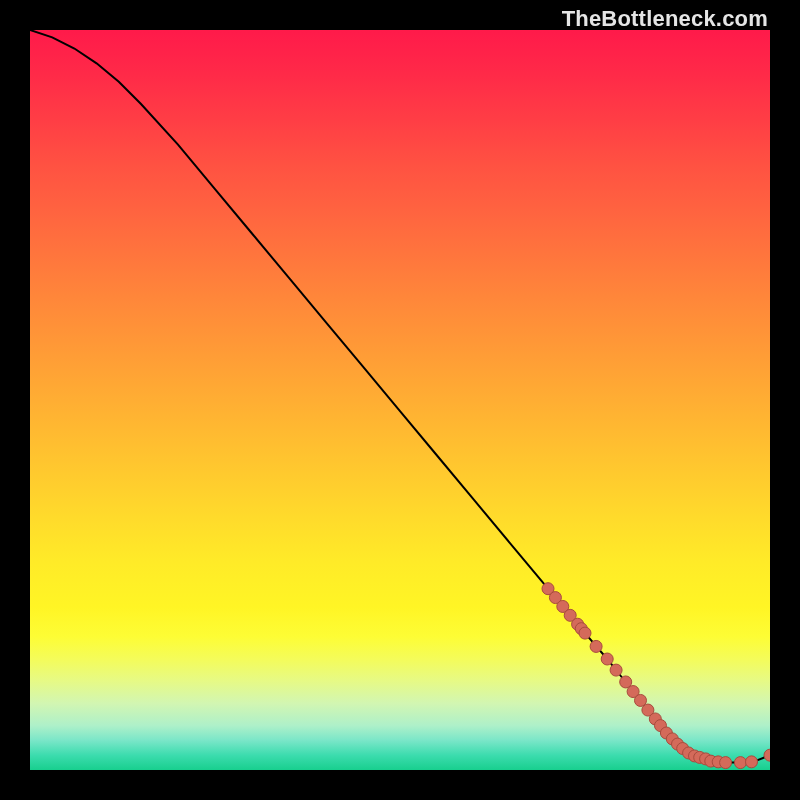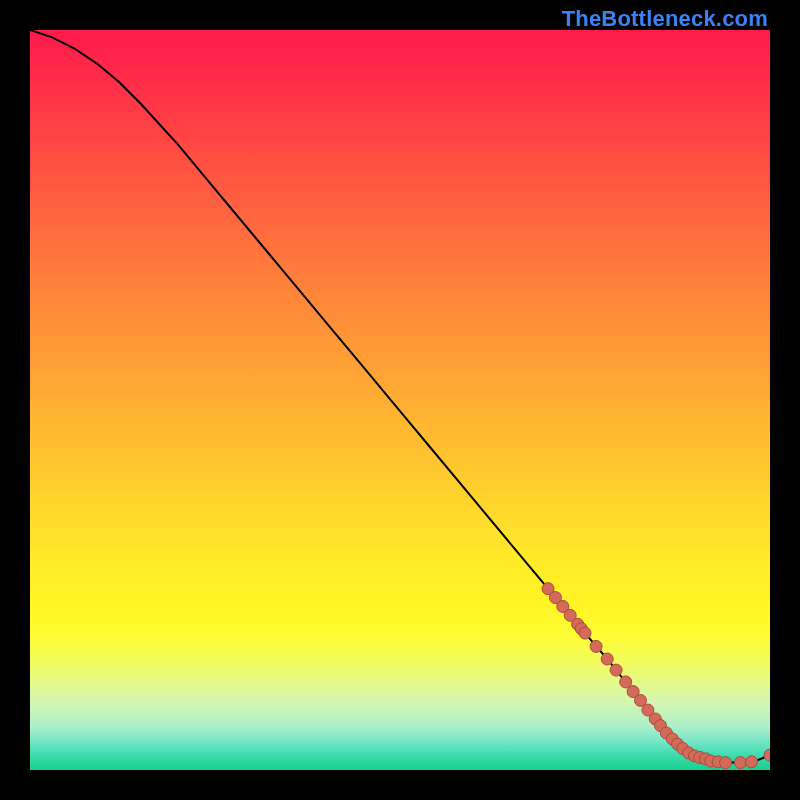--- a/index.html
+++ b/index.html
@@ -45,21 +45,21 @@
       #18cf8e 100%
     );
   }
   .watermark {
     position: absolute;
     top: 6px;
     right: 32px;
     font-family: Arial, Helvetica, sans-serif;
     font-size: 22px;
     font-weight: 600;
-    color: #3b82f6;
+    color: #e5e5e5;
     letter-spacing: 0.2px;
     user-select: none;
   }
   svg.curve {
     position: absolute;
     inset: 0;
     width: 100%;
     height: 100%;
   }
 </style>

